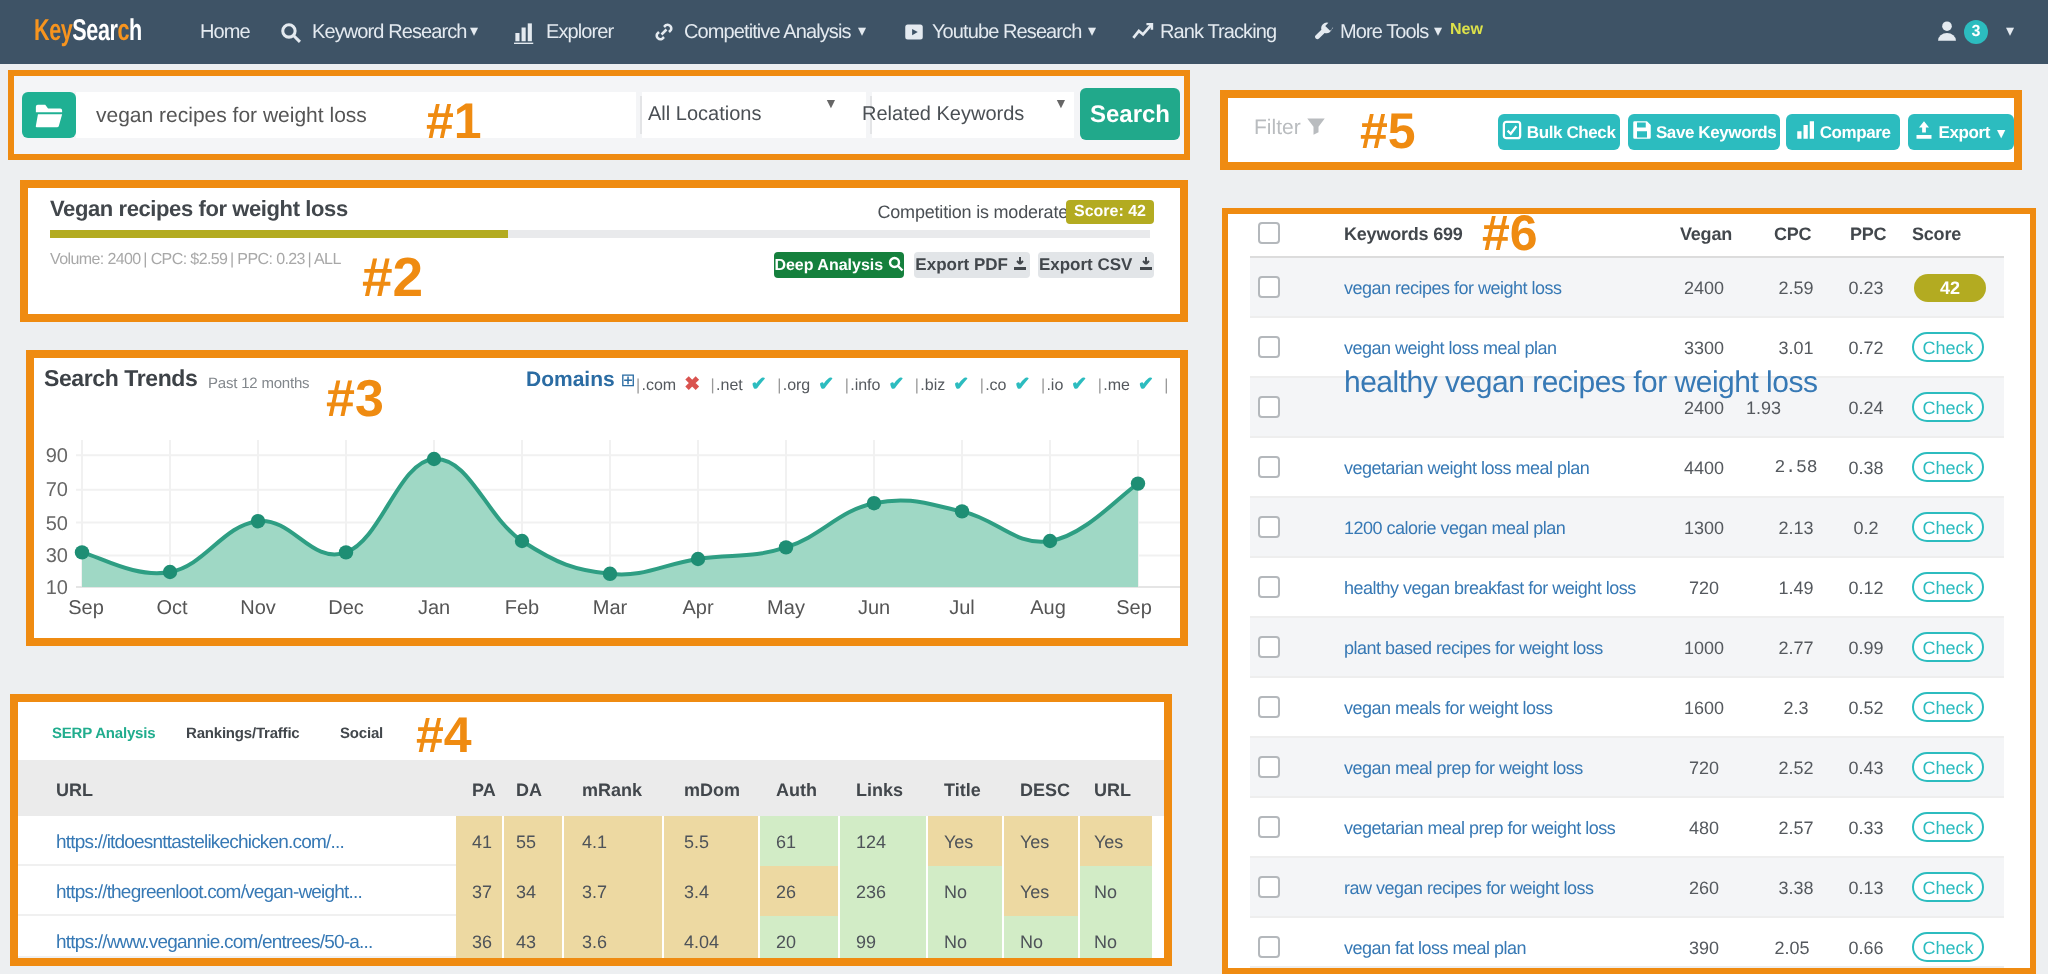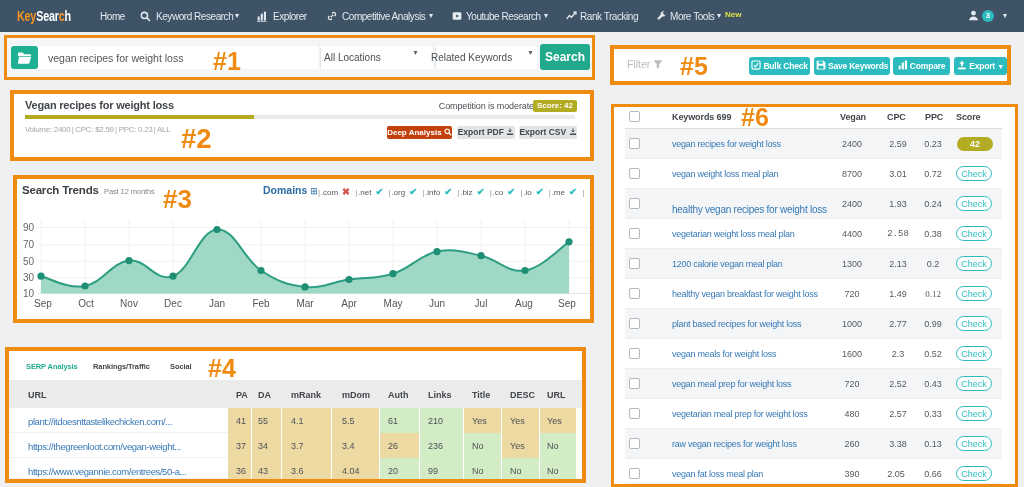--- a/index.html
+++ b/index.html
@@ -86,21 +86,21 @@
 <div class="abs" style="left:540px;top:44px;width:50px;height:26px;background:#21a98b;border-radius:3px;color:#fff;font-size:12px;font-weight:bold;text-align:center;line-height:26px;">Search</div>
 
 <div class="panel" style="left:10px;top:90px;width:584px;height:71px;border:4px solid #ef8b11;"></div>
 <div class="abs" style="left:25px;top:99px;font-size:11px;font-weight:bold;letter-spacing:-0.2px;color:#42474c;">Vegan recipes for weight loss</div>
 <div class="abs" style="left:0;top:101px;width:534px;text-align:right;font-size:9px;letter-spacing:-0.1px;color:#4a4f54;">Competition is moderate</div>
 <div class="abs" style="left:533px;top:100px;width:44px;height:12px;background:#b3ab21;border-radius:2px;color:#fff;font-size:8px;font-weight:bold;text-align:center;line-height:12px;">Score: 42</div>
 <div class="abs" style="left:25px;top:115px;width:550px;height:4px;background:#e9eaec;"></div>
 <div class="abs" style="left:25px;top:115px;width:229px;height:4px;background:#b3ab21;"></div>
 <div class="abs" style="left:25px;top:125px;font-size:8px;letter-spacing:-0.3px;color:#a8a8a8;">Volume: 2400 | CPC: $2.59 | PPC: 0.23 | ALL</div>
 <div class="num" style="left:181px;top:125px;font-size:27.5px;">#2</div>
-<div class="abs" style="left:387px;top:126px;width:65px;height:13px;background:#c2410c;border-radius:2px;color:#fff;font-size:8px;font-weight:bold;text-align:center;line-height:13px;white-space:nowrap;">Deep Analysis <svg class="ic" width="8" height="8" viewBox="0 0 16 16" fill="none" stroke="#fff" stroke-width="2.4">
+<div class="abs" style="left:387px;top:126px;width:65px;height:13px;background:#15803d;border-radius:2px;color:#fff;font-size:8px;font-weight:bold;text-align:center;line-height:13px;white-space:nowrap;">Deep Analysis <svg class="ic" width="8" height="8" viewBox="0 0 16 16" fill="none" stroke="#fff" stroke-width="2.4">
         <circle cx="6.5" cy="6.5" r="4.5"></circle>
         <line x1="10" y1="10" x2="14.5" y2="14.5"></line>
       </svg></div>
 <div class="abs" style="left:457px;top:126px;width:58px;height:13px;background:#e2e5e8;border-radius:2px;color:#42474c;font-size:8.5px;font-weight:bold;text-align:center;line-height:13px;white-space:nowrap;">Export PDF <svg class="ic" width="8" height="8" viewBox="0 0 16 16" fill="#42474c">
         <path d="M8 1 v7 M8 8 L5 5 M8 8 L11 5" stroke="#42474c" stroke-width="2" fill="none"></path>
         <path d="M2 11 H14 V14 H2 Z"></path>
       </svg></div>
 <div class="abs" style="left:519px;top:126px;width:58px;height:13px;background:#e2e5e8;border-radius:2px;color:#42474c;font-size:8.5px;font-weight:bold;text-align:center;line-height:13px;white-space:nowrap;">Export CSV <svg class="ic" width="8" height="8" viewBox="0 0 16 16" fill="#42474c">
         <path d="M8 1 v7 M8 8 L5 5 M8 8 L11 5" stroke="#42474c" stroke-width="2" fill="none"></path>
         <path d="M2 11 H14 V14 H2 Z"></path>
@@ -185,36 +185,36 @@
 <div class="abs" style="left:236px;top:390px;font-size:9px;font-weight:bold;color:#42474c;">PA</div>
 <div class="abs" style="left:258px;top:390px;font-size:9px;font-weight:bold;color:#42474c;">DA</div>
 <div class="abs" style="left:291px;top:390px;font-size:9px;font-weight:bold;color:#42474c;">mRank</div>
 <div class="abs" style="left:342px;top:390px;font-size:9px;font-weight:bold;color:#42474c;">mDom</div>
 <div class="abs" style="left:388px;top:390px;font-size:9px;font-weight:bold;color:#42474c;">Auth</div>
 <div class="abs" style="left:428px;top:390px;font-size:9px;font-weight:bold;color:#42474c;">Links</div>
 <div class="abs" style="left:472px;top:390px;font-size:9px;font-weight:bold;color:#42474c;">Title</div>
 <div class="abs" style="left:510px;top:390px;font-size:9px;font-weight:bold;color:#42474c;">DESC</div>
 <div class="abs" style="left:547px;top:390px;font-size:9px;font-weight:bold;color:#42474c;">URL</div>
 <div class="abs" style="left:9px;top:408px;width:219px;height:25px;background:#fff;border-bottom:1px solid #f0f0f0;"></div>
-<div class="abs" style="left:28px;top:416px;font-size:9.5px;letter-spacing:-0.4px;color:#3779b5;white-space:nowrap;">plant://itdoesnttastelikechicken.com/...</div>
+<div class="abs" style="left:28px;top:416px;font-size:9.5px;letter-spacing:-0.4px;color:#3779b5;white-space:nowrap;">https://itdoesnttastelikechicken.com/...</div>
 <div class="abs" style="left:228px;top:408px;width:23px;height:25px;background:#edd9a2;"></div>
 <div class="abs" style="left:252px;top:408px;width:29px;height:25px;background:#edd9a2;"></div>
 <div class="abs" style="left:282px;top:408px;width:49px;height:25px;background:#edd9a2;"></div>
 <div class="abs" style="left:332px;top:408px;width:47px;height:25px;background:#edd9a2;"></div>
 <div class="abs" style="left:380px;top:408px;width:39px;height:25px;background:#d2ecc6;"></div>
 <div class="abs" style="left:420px;top:408px;width:43px;height:25px;background:#d2ecc6;"></div>
 <div class="abs" style="left:464px;top:408px;width:37px;height:25px;background:#edd9a2;"></div>
 <div class="abs" style="left:502px;top:408px;width:37px;height:25px;background:#edd9a2;"></div>
 <div class="abs" style="left:540px;top:408px;width:36px;height:25px;background:#edd9a2;"></div>
 <div class="abs" style="left:236px;top:416px;font-size:9px;color:#4e5359;">41</div>
 <div class="abs" style="left:258px;top:416px;font-size:9px;color:#4e5359;">55</div>
 <div class="abs" style="left:291px;top:416px;font-size:9px;color:#4e5359;">4.1</div>
 <div class="abs" style="left:342px;top:416px;font-size:9px;color:#4e5359;">5.5</div>
 <div class="abs" style="left:388px;top:416px;font-size:9px;color:#4e5359;">61</div>
-<div class="abs" style="left:428px;top:416px;font-size:9px;color:#4e5359;">210</div>
+<div class="abs" style="left:428px;top:416px;font-size:9px;color:#4e5359;">124</div>
 <div class="abs" style="left:472px;top:416px;font-size:9px;color:#4e5359;">Yes</div>
 <div class="abs" style="left:510px;top:416px;font-size:9px;color:#4e5359;">Yes</div>
 <div class="abs" style="left:547px;top:416px;font-size:9px;color:#4e5359;">Yes</div>
 <div class="abs" style="left:9px;top:433px;width:219px;height:25px;background:#fff;border-bottom:1px solid #f0f0f0;"></div>
 <div class="abs" style="left:28px;top:441px;font-size:9.5px;letter-spacing:-0.4px;color:#3779b5;white-space:nowrap;">https://thegreenloot.com/vegan-weight...</div>
 <div class="abs" style="left:228px;top:433px;width:23px;height:25px;background:#edd9a2;"></div>
 <div class="abs" style="left:252px;top:433px;width:29px;height:25px;background:#edd9a2;"></div>
 <div class="abs" style="left:282px;top:433px;width:49px;height:25px;background:#edd9a2;"></div>
 <div class="abs" style="left:332px;top:433px;width:47px;height:25px;background:#edd9a2;"></div>
 <div class="abs" style="left:380px;top:433px;width:39px;height:25px;background:#edd9a2;"></div>
@@ -286,29 +286,29 @@
 <div class="abs" style="left:625px;top:129px;width:377px;height:30px;background:#f4f5f7;border-bottom:1px solid #eeeeee;"></div>
 <div class="abs" style="left:629px;top:138px;width:11px;height:11px;background:#fff;border:1px solid #b4b8bc;border-radius:2px;"></div>
 <div class="abs" style="left:672px;top:139px;font-size:9px;letter-spacing:-0.25px;color:#3779b5;white-space:nowrap;">vegan recipes for weight loss</div>
 <div class="abs" style="left:822px;top:139px;width:60px;text-align:center;font-size:9px;color:#55595e;">2400</div>
 <div class="abs" style="left:873px;top:139px;width:50px;text-align:center;font-size:9px;color:#55595e;">2.59</div>
 <div class="abs" style="left:913px;top:139px;width:40px;text-align:center;font-size:9px;color:#55595e;">0.23</div>
 <div class="abs" style="left:957px;top:137px;width:36px;height:14px;background:#b3ab21;border-radius:7px;color:#fff;font-size:9px;font-weight:bold;text-align:center;line-height:14px;">42</div>
 <div class="abs" style="left:625px;top:159px;width:377px;height:30px;background:#ffffff;border-bottom:1px solid #eeeeee;"></div>
 <div class="abs" style="left:629px;top:168px;width:11px;height:11px;background:#fff;border:1px solid #b4b8bc;border-radius:2px;"></div>
 <div class="abs" style="left:672px;top:169px;font-size:9px;letter-spacing:-0.25px;color:#3779b5;white-space:nowrap;">vegan weight loss meal plan</div>
-<div class="abs" style="left:822px;top:169px;width:60px;text-align:center;font-size:9px;color:#55595e;">8700</div>
+<div class="abs" style="left:822px;top:169px;width:60px;text-align:center;font-size:9px;color:#55595e;">3300</div>
 <div class="abs" style="left:873px;top:169px;width:50px;text-align:center;font-size:9px;color:#55595e;">3.01</div>
 <div class="abs" style="left:913px;top:169px;width:40px;text-align:center;font-size:9px;color:#55595e;">0.72</div>
 <div class="abs" style="left:956px;top:166px;width:36px;height:15px;background:#fff;border:1px solid #2cbcbf;border-radius:8px;color:#2cbcbf;font-size:9px;text-align:center;line-height:15px;">Check</div>
 <div class="abs" style="left:625px;top:189px;width:377px;height:30px;background:#f4f5f7;border-bottom:1px solid #eeeeee;"></div>
 <div class="abs" style="left:629px;top:198px;width:11px;height:11px;background:#fff;border:1px solid #b4b8bc;border-radius:2px;"></div>
-<div class="abs" style="left:672px;top:204px;font-size:10px;letter-spacing:-0.25px;color:#3779b5;white-space:nowrap;">healthy vegan recipes for weight loss</div>
+<div class="abs" style="left:672px;top:183px;font-size:15px;letter-spacing:-0.25px;color:#3779b5;white-space:nowrap;">healthy vegan recipes for weight loss</div>
 <div class="abs" style="left:822px;top:199px;width:60px;text-align:center;font-size:9px;color:#55595e;">2400</div>
-<div class="abs" style="left:873px;top:199px;width:50px;text-align:center;font-size:9px;color:#55595e;">1.93</div>
+<div class="abs" style="left:873px;top:199px;width:50px;font-size:9px;color:#55595e;">1.93</div>
 <div class="abs" style="left:913px;top:199px;width:40px;text-align:center;font-size:9px;color:#55595e;">0.24</div>
 <div class="abs" style="left:956px;top:196px;width:36px;height:15px;background:#fff;border:1px solid #2cbcbf;border-radius:8px;color:#2cbcbf;font-size:9px;text-align:center;line-height:15px;">Check</div>
 <div class="abs" style="left:625px;top:219px;width:377px;height:30px;background:#ffffff;border-bottom:1px solid #eeeeee;"></div>
 <div class="abs" style="left:629px;top:228px;width:11px;height:11px;background:#fff;border:1px solid #b4b8bc;border-radius:2px;"></div>
 <div class="abs" style="left:672px;top:229px;font-size:9px;letter-spacing:-0.25px;color:#3779b5;white-space:nowrap;">vegetarian weight loss meal plan</div>
 <div class="abs" style="left:822px;top:229px;width:60px;text-align:center;font-size:9px;color:#55595e;">4400</div>
 <div class="abs" style="left:873px;top:229px;width:50px;text-align:center;font-size:9px;color:#55595e;font-family:Liberation Mono, monospace;">2.58</div>
 <div class="abs" style="left:913px;top:229px;width:40px;text-align:center;font-size:9px;color:#55595e;">0.38</div>
 <div class="abs" style="left:956px;top:226px;width:36px;height:15px;background:#fff;border:1px solid #2cbcbf;border-radius:8px;color:#2cbcbf;font-size:9px;text-align:center;line-height:15px;">Check</div>
 <div class="abs" style="left:625px;top:249px;width:377px;height:30px;background:#f4f5f7;border-bottom:1px solid #eeeeee;"></div>
@@ -316,21 +316,21 @@
 <div class="abs" style="left:672px;top:259px;font-size:9px;letter-spacing:-0.25px;color:#3779b5;white-space:nowrap;">1200 calorie vegan meal plan</div>
 <div class="abs" style="left:822px;top:259px;width:60px;text-align:center;font-size:9px;color:#55595e;">1300</div>
 <div class="abs" style="left:873px;top:259px;width:50px;text-align:center;font-size:9px;color:#55595e;">2.13</div>
 <div class="abs" style="left:913px;top:259px;width:40px;text-align:center;font-size:9px;color:#55595e;">0.2</div>
 <div class="abs" style="left:956px;top:256px;width:36px;height:15px;background:#fff;border:1px solid #2cbcbf;border-radius:8px;color:#2cbcbf;font-size:9px;text-align:center;line-height:15px;">Check</div>
 <div class="abs" style="left:625px;top:279px;width:377px;height:30px;background:#ffffff;border-bottom:1px solid #eeeeee;"></div>
 <div class="abs" style="left:629px;top:288px;width:11px;height:11px;background:#fff;border:1px solid #b4b8bc;border-radius:2px;"></div>
 <div class="abs" style="left:672px;top:289px;font-size:9px;letter-spacing:-0.25px;color:#3779b5;white-space:nowrap;">healthy vegan breakfast for weight loss</div>
 <div class="abs" style="left:822px;top:289px;width:60px;text-align:center;font-size:9px;color:#55595e;">720</div>
 <div class="abs" style="left:873px;top:289px;width:50px;text-align:center;font-size:9px;color:#55595e;">1.49</div>
-<div class="abs" style="left:913px;top:289px;width:40px;text-align:center;font-size:9px;color:#55595e;font-family:Liberation Serif, serif;">0.12</div>
+<div class="abs" style="left:913px;top:289px;width:40px;text-align:center;font-size:9px;color:#55595e;">0.12</div>
 <div class="abs" style="left:956px;top:286px;width:36px;height:15px;background:#fff;border:1px solid #2cbcbf;border-radius:8px;color:#2cbcbf;font-size:9px;text-align:center;line-height:15px;">Check</div>
 <div class="abs" style="left:625px;top:309px;width:377px;height:30px;background:#f4f5f7;border-bottom:1px solid #eeeeee;"></div>
 <div class="abs" style="left:629px;top:318px;width:11px;height:11px;background:#fff;border:1px solid #b4b8bc;border-radius:2px;"></div>
 <div class="abs" style="left:672px;top:319px;font-size:9px;letter-spacing:-0.25px;color:#3779b5;white-space:nowrap;">plant based recipes for weight loss</div>
 <div class="abs" style="left:822px;top:319px;width:60px;text-align:center;font-size:9px;color:#55595e;">1000</div>
 <div class="abs" style="left:873px;top:319px;width:50px;text-align:center;font-size:9px;color:#55595e;">2.77</div>
 <div class="abs" style="left:913px;top:319px;width:40px;text-align:center;font-size:9px;color:#55595e;">0.99</div>
 <div class="abs" style="left:956px;top:316px;width:36px;height:15px;background:#fff;border:1px solid #2cbcbf;border-radius:8px;color:#2cbcbf;font-size:9px;text-align:center;line-height:15px;">Check</div>
 <div class="abs" style="left:625px;top:339px;width:377px;height:30px;background:#ffffff;border-bottom:1px solid #eeeeee;"></div>
 <div class="abs" style="left:629px;top:348px;width:11px;height:11px;background:#fff;border:1px solid #b4b8bc;border-radius:2px;"></div>

